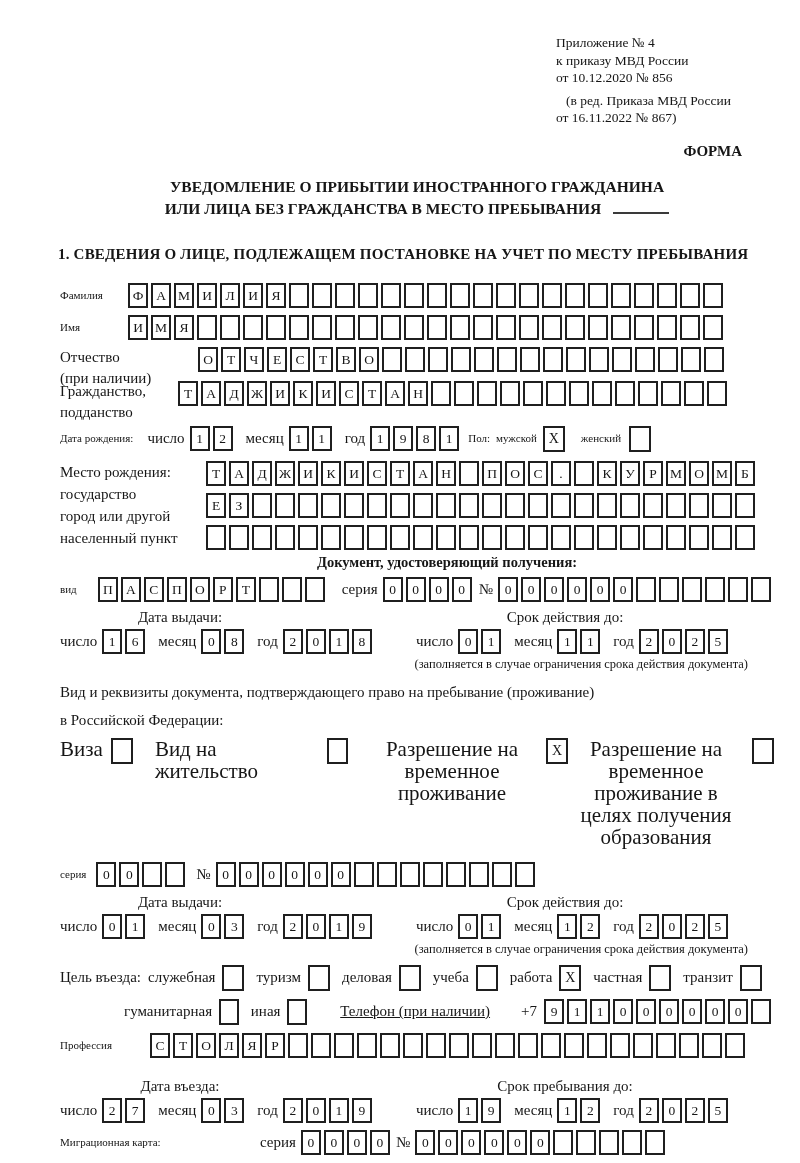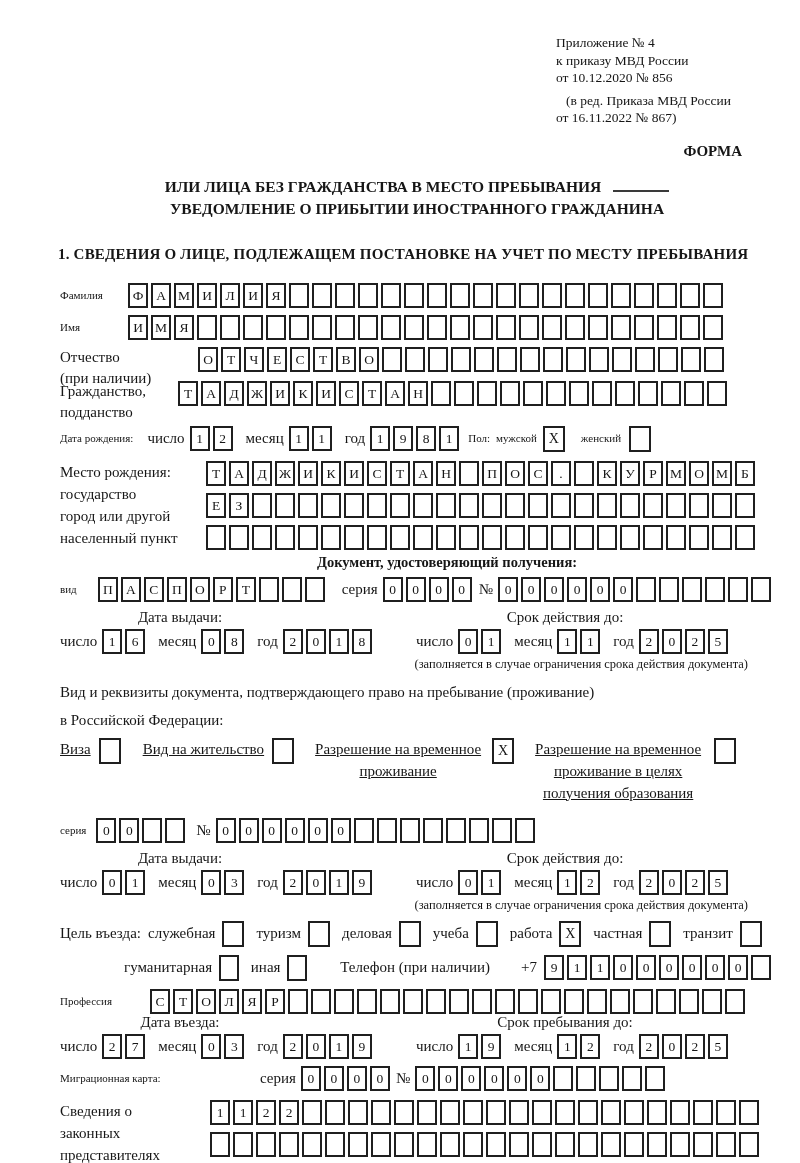--- a/index.html
+++ b/index.html
@@ -38,21 +38,21 @@
   .dates-left{width:356px;}
   .dates-right{flex:1;}
   .dates-hdr{font-size:15px;text-align:center;margin-bottom:3px;}
   .dates-grp{display:flex;align-items:center;}
   .dates-grp .dlabel:first-child{margin-left:0;}
   .fill-note{font-size:12.5px;text-align:right;padding-right:26px;margin:3px 0 8px 0;}
 
   .intro{font-size:15px;line-height:24px;margin-bottom:4px;}
   .opts-row{display:flex;align-items:flex-start;margin:6px 0 14px 0;}
   .opt{display:flex;align-items:flex-start;}
-  .opt .olabel{font-size:15px;line-height:22px;margin-right:8px;text-decoration:underline;}
+  .opt .olabel{font-size:21px;line-height:22px;margin-right:8px;}
   .opt .wrap{width:172px;text-align:center;}
   .opt3 .wrap{width:176px;}
 
   .purpose-row{display:flex;align-items:center;margin-bottom:8px;flex-wrap:nowrap;}
   .purpose-row .plabel{font-size:15px;line-height:25px;white-space:nowrap;margin-right:7px;}
   .purpose-row .cbox{margin-right:12px;}
 </style>
 </head>
 <body>
 
@@ -62,22 +62,22 @@
     <div>Приложение № 4</div>
     <div>к приказу МВД России</div>
     <div>от 10.12.2020 № 856</div>
     <div class="rev">(в ред. Приказа МВД России</div>
     <div>от 16.11.2022 № 867)</div>
   </div>
 
   <div class="forma">ФОРМА</div>
 
   <div class="title">
+    <div>УВЕДОМЛЕНИЕ О ПРИБЫТИИ ИНОСТРАННОГО ГРАЖДАНИНА</div>
     <div><span>ИЛИ ЛИЦА БЕЗ ГРАЖДАНСТВА В МЕСТО ПРЕБЫВАНИЯ</span><span class="title-underline"></span></div>
-    <div>УВЕДОМЛЕНИЕ О ПРИБЫТИИ ИНОСТРАННОГО ГРАЖДАНИНА</div>
   </div>
 
   <div class="sec-heading">1. СВЕДЕНИЯ О ЛИЦЕ, ПОДЛЕЖАЩЕМ ПОСТАНОВКЕ НА УЧЕТ ПО МЕСТУ ПРЕБЫВАНИЯ</div>
 
   <div class="row">
     <span class="lbl" style="width:68px;">Фамилия</span>
     <span class="cells"><span class="cell">Ф</span><span class="cell">А</span><span class="cell">М</span><span class="cell">И</span><span class="cell">Л</span><span class="cell">И</span><span class="cell">Я</span><span class="cell"></span><span class="cell"></span><span class="cell"></span><span class="cell"></span><span class="cell"></span><span class="cell"></span><span class="cell"></span><span class="cell"></span><span class="cell"></span><span class="cell"></span><span class="cell"></span><span class="cell"></span><span class="cell"></span><span class="cell"></span><span class="cell"></span><span class="cell"></span><span class="cell"></span><span class="cell"></span><span class="cell"></span></span>
   </div>
 
   <div class="row">
@@ -182,21 +182,21 @@
       <span class="cbox"></span>
     </span>
     <span class="opt" style="margin-left:22px;">
       <span class="olabel">Вид на жительство</span>
       <span class="cbox"></span>
     </span>
     <span class="opt" style="margin-left:18px;">
       <span class="olabel wrap">Разрешение на временное проживание</span>
       <span class="cbox">X</span>
     </span>
-    <span class="opt opt3" style="margin-left:16px;">
+    <span class="opt opt3" style="">
       <span class="olabel wrap">Разрешение на временное проживание в целях получения образования</span>
       <span class="cbox"></span>
     </span>
   </div>
 
   <div class="row" style="align-items:center;">
     <span class="lbl">серия</span>
     <span class="cells" style="margin-left:10px;"><span class="cell">0</span><span class="cell">0</span><span class="cell"></span><span class="cell"></span></span>
     <span class="dlabel" style="margin-left:8px;">№</span>
     <span class="cells"><span class="cell">0</span><span class="cell">0</span><span class="cell">0</span><span class="cell">0</span><span class="cell">0</span><span class="cell">0</span><span class="cell"></span><span class="cell"></span><span class="cell"></span><span class="cell"></span><span class="cell"></span><span class="cell"></span><span class="cell"></span><span class="cell"></span></span>
@@ -244,26 +244,26 @@
     <span class="cbox"></span>
     <span class="plabel">транзит</span>
     <span class="cbox" style="margin-right:0;"></span>
   </div>
 
   <div class="purpose-row" style="margin-left:64px;">
     <span class="plabel">гуманитарная</span>
     <span class="cbox"></span>
     <span class="plabel">иная</span>
     <span class="cbox"></span>
-    <span class="plabel" style="margin-left:21px;">Телефон (при наличии)</span>
+    <span class="plabel" style="margin-left:21px;text-decoration:underline;">Телефон (при наличии)</span>
     <span class="plabel" style="margin-left:24px;">+7</span>
     <span class="cells"><span class="cell">9</span><span class="cell">1</span><span class="cell">1</span><span class="cell">0</span><span class="cell">0</span><span class="cell">0</span><span class="cell">0</span><span class="cell">0</span><span class="cell">0</span><span class="cell"></span></span>
   </div>
 
-  <div class="row" style="align-items:center;margin-bottom:0;">
+  <div class="row" style="align-items:center;margin-bottom:20px;">
     <span class="lbl" style="width:90px;">Профессия</span>
     <span class="cells"><span class="cell">С</span><span class="cell">Т</span><span class="cell">О</span><span class="cell">Л</span><span class="cell">Я</span><span class="cell">Р</span><span class="cell"></span><span class="cell"></span><span class="cell"></span><span class="cell"></span><span class="cell"></span><span class="cell"></span><span class="cell"></span><span class="cell"></span><span class="cell"></span><span class="cell"></span><span class="cell"></span><span class="cell"></span><span class="cell"></span><span class="cell"></span><span class="cell"></span><span class="cell"></span><span class="cell"></span><span class="cell"></span><span class="cell"></span><span class="cell"></span></span>
   </div>
 
   <div class="dates-block" style="margin-bottom:7px;">
     <div class="dates-left">
       <div class="dates-hdr" style="margin-right:116px;">Дата въезда:</div>
       <div class="dates-grp">
         <span class="dlabel">число</span>
         <span class="cells"><span class="cell">2</span><span class="cell">7</span></span>

